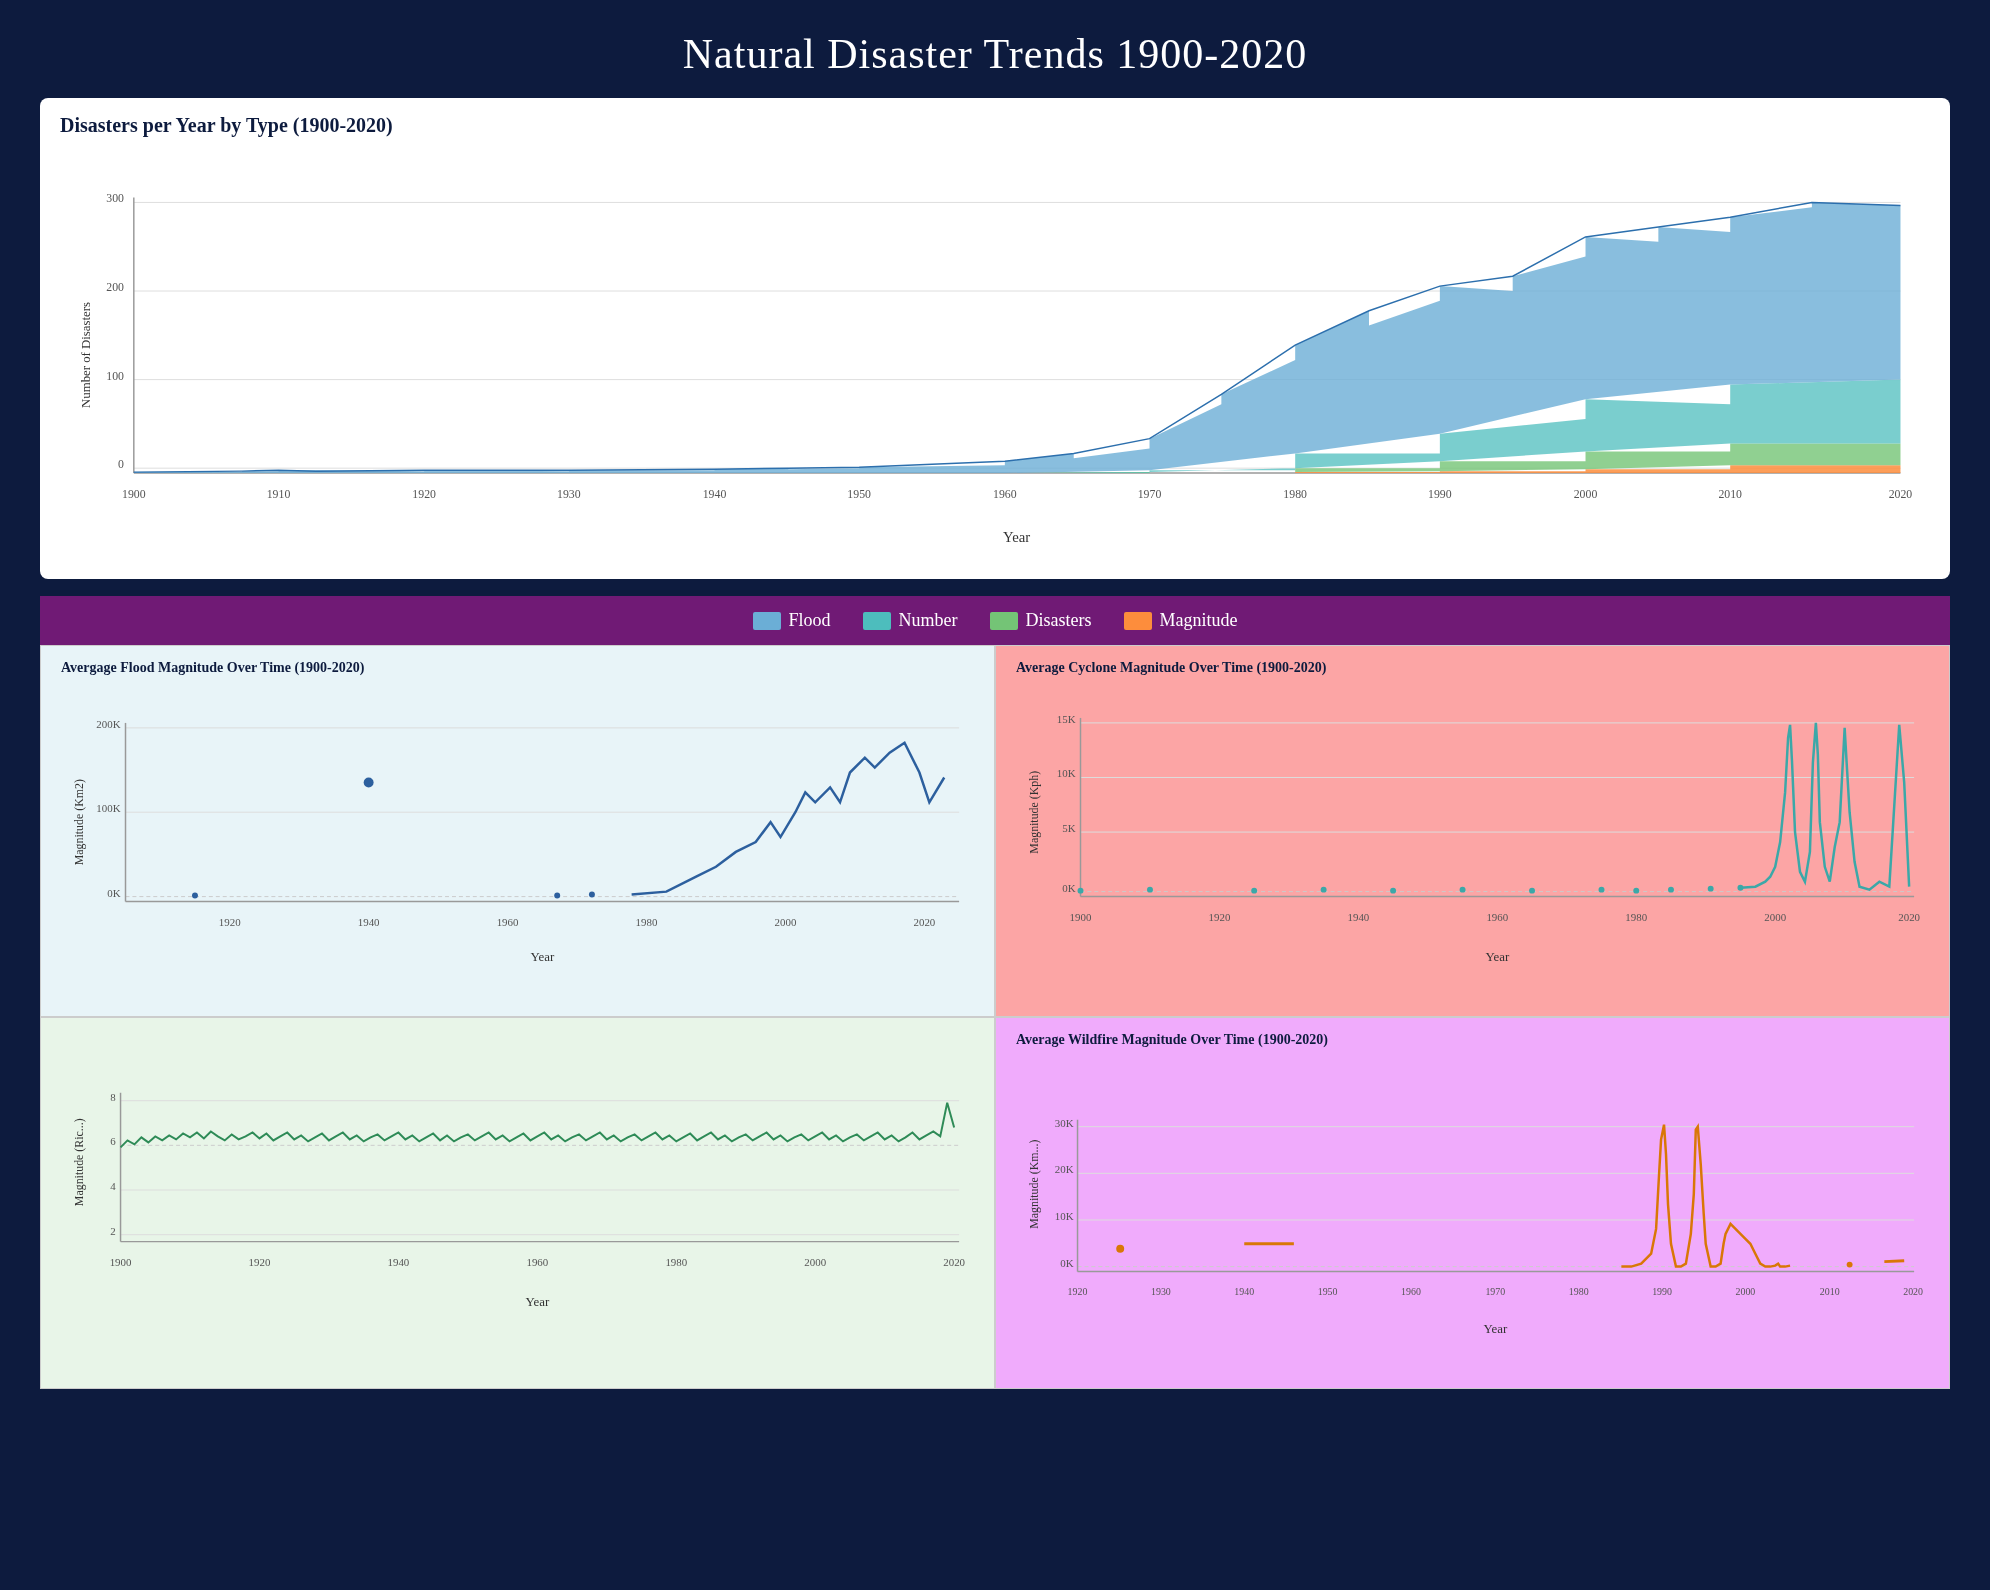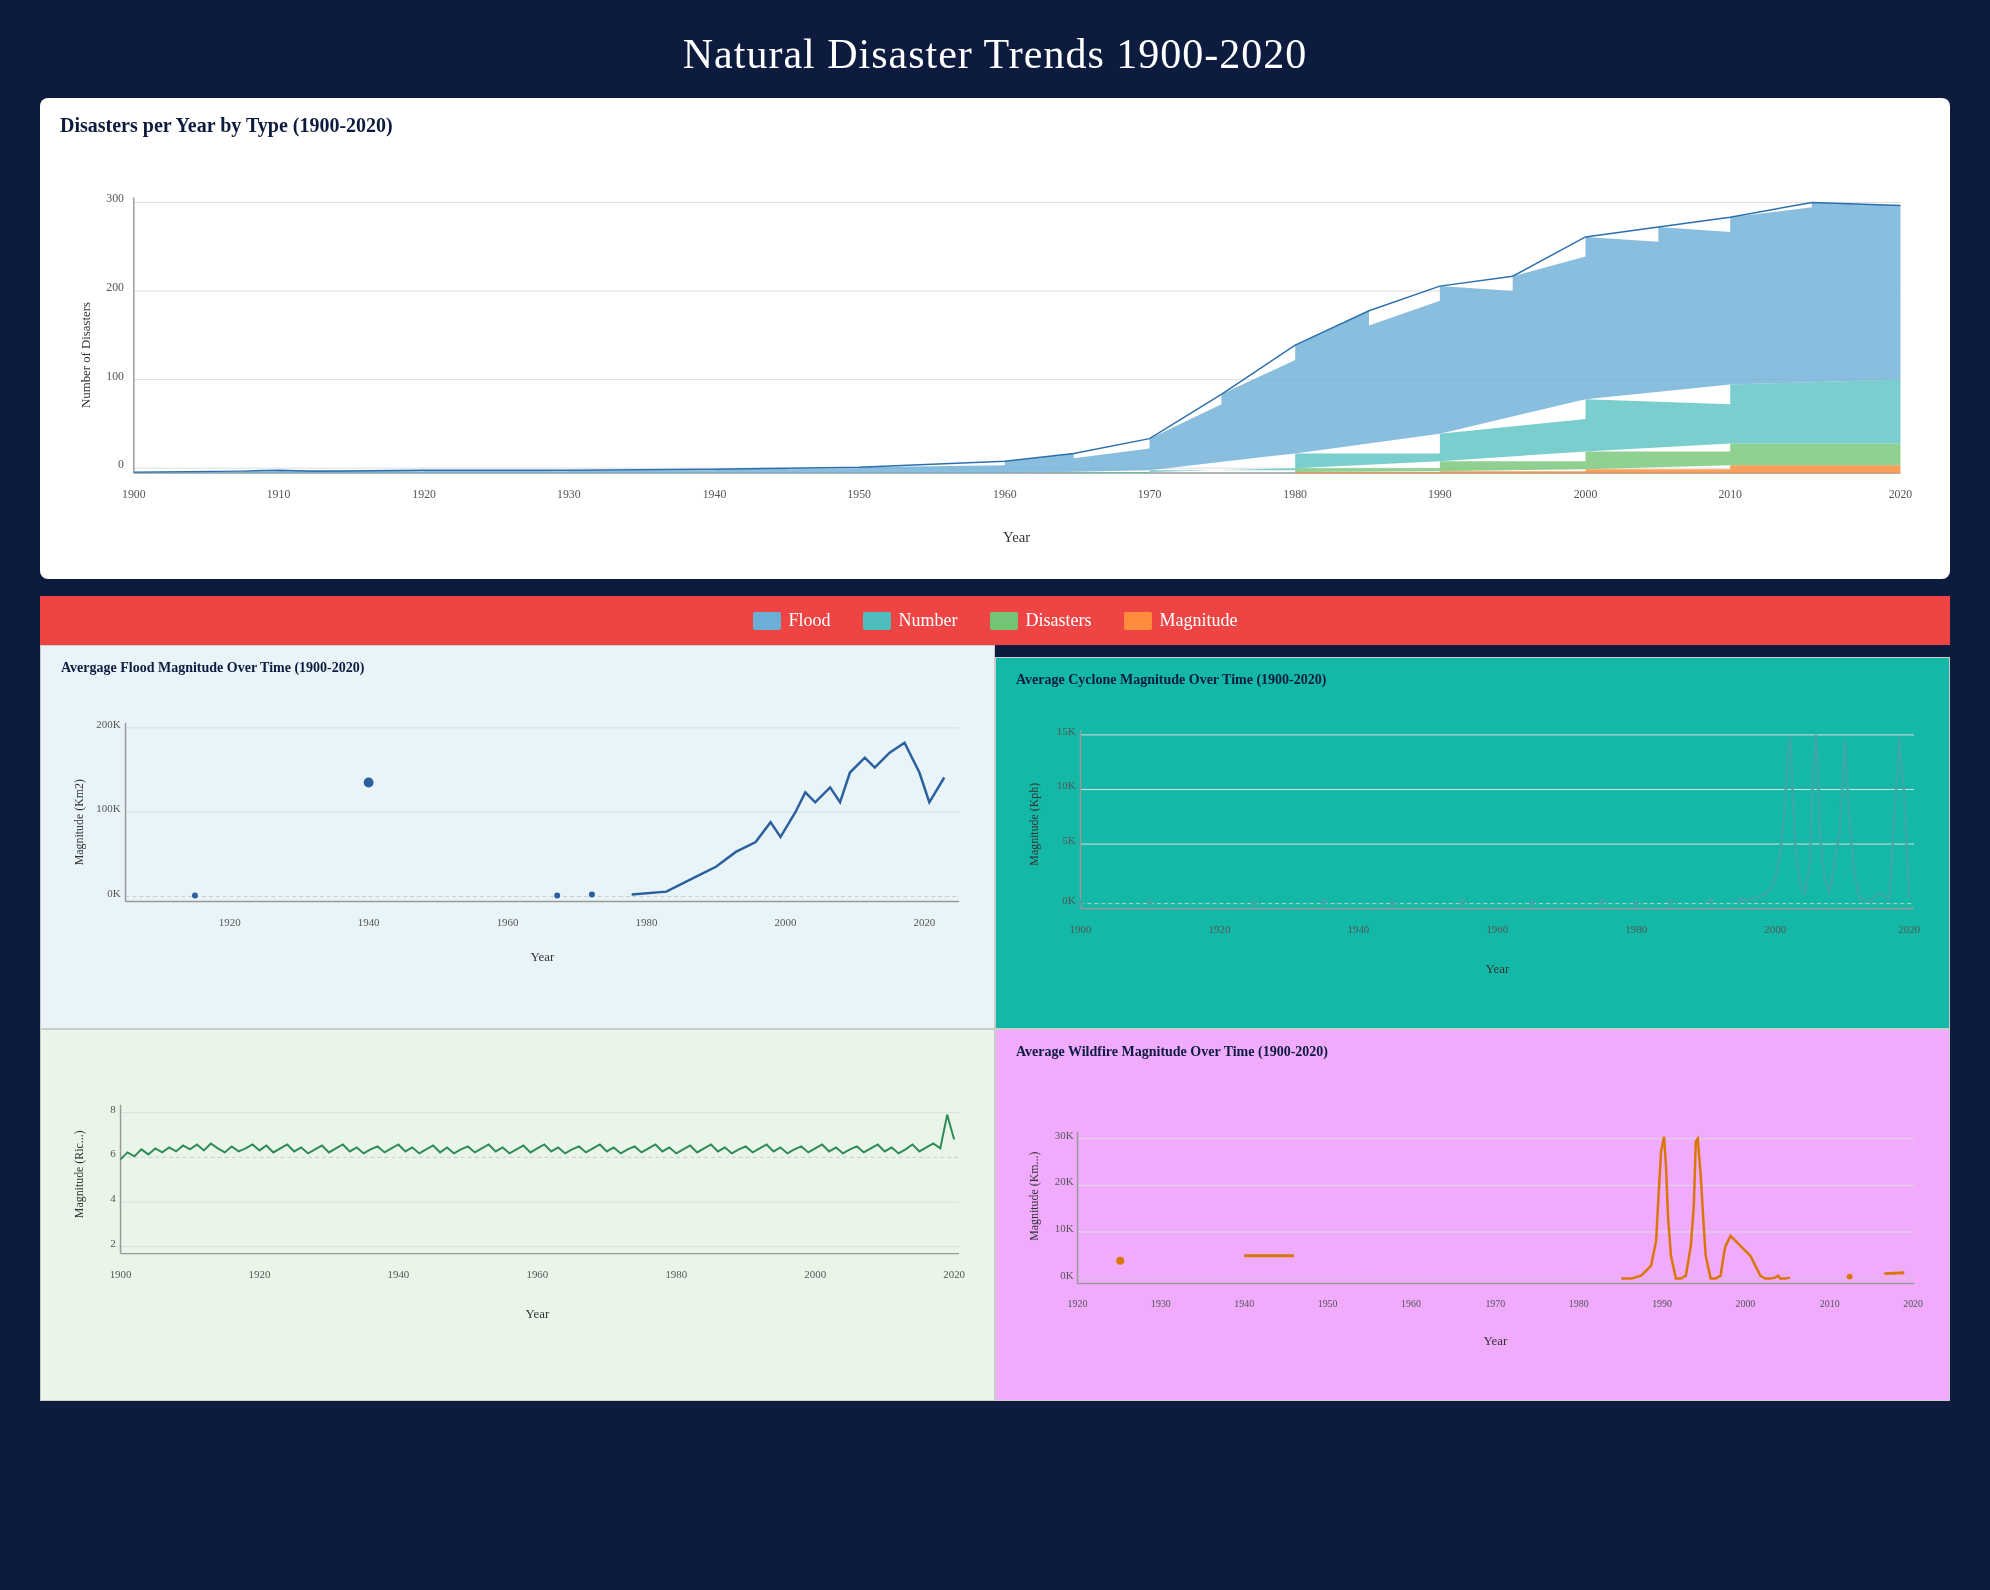--- a/index.html
+++ b/index.html
@@ -28,21 +28,21 @@
     .chart-subtitle {
       font-size: 20px;
       font-weight: bold;
       color: #0d1b3e;
       margin-bottom: 8px;
     }
     .legend-bar {
       display: flex;
       justify-content: center;
       gap: 32px;
-      background: #ef4444;
+      background: #701a75;
       padding: 14px 0;
       margin-bottom: 0;
       text-align: center;
     }
     .legend-item {
       display: flex;
       align-items: center;
       gap: 8px;
       color: #ffffff;
       font-size: 18px;
@@ -55,21 +55,21 @@
     .bottom-grid {
       display: grid;
       grid-template-columns: 1fr 1fr;
       gap: 0;
     }
     .sub-panel {
       padding: 14px 20px 10px 20px;
       border: 1px solid #ccc;
     }
     .sub-panel.flood-panel { background: #e8f4f8; }
-    .sub-panel.cyclone-panel { background: #14b8a6; margin-top: 12px; }
+    .sub-panel.cyclone-panel { background: #fca5a5; }
     .sub-panel.earthquake-panel { background: #e8f5e8; }
     .sub-panel.wildfire-panel { background: #f0abfc; }
     .sub-title {
       font-size: 14px;
       font-weight: bold;
       color: #0d1b3e;
       margin-bottom: 6px;
     }
     .axis-label-y {
       font-size: 13px;

